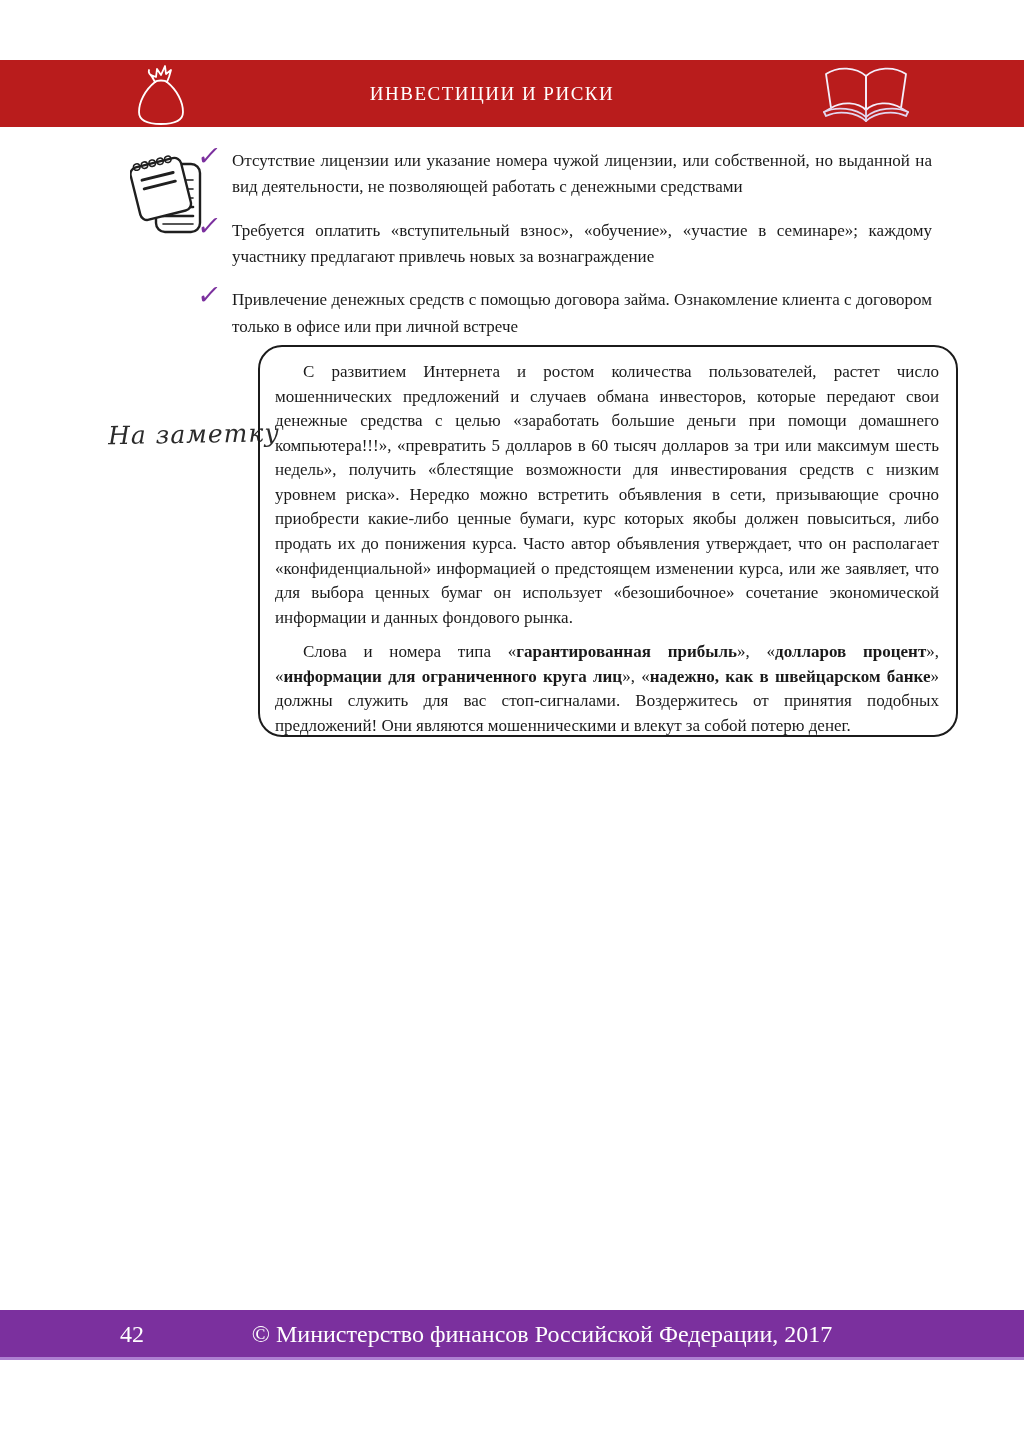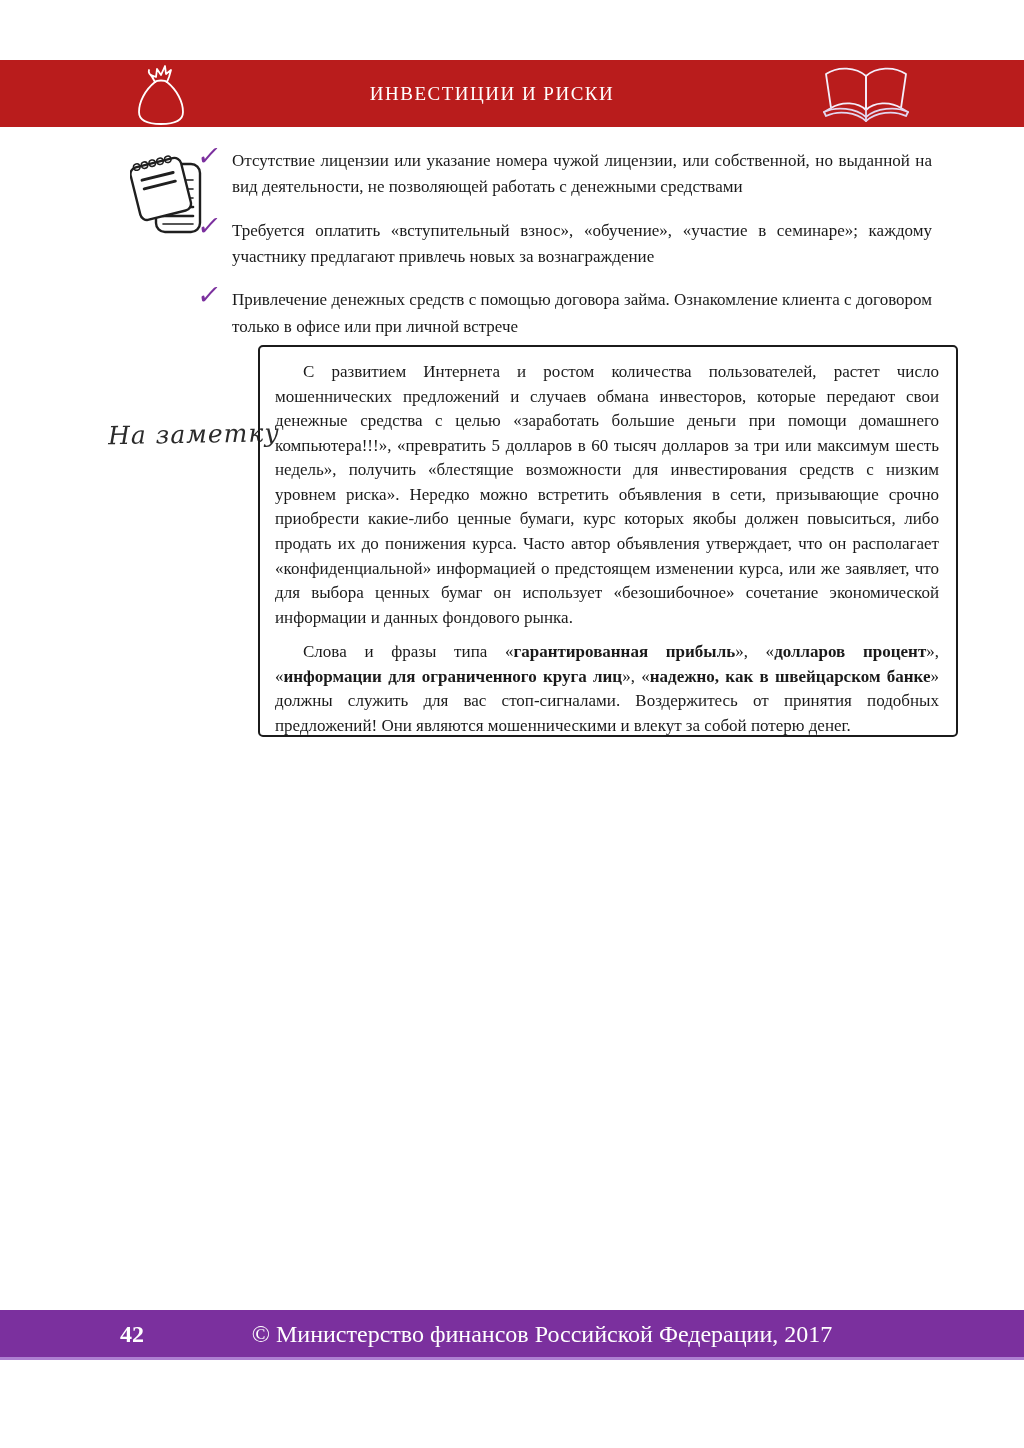--- a/index.html
+++ b/index.html
@@ -54,38 +54,38 @@
   
   .note-label {
     position:absolute; left:108px; top:420px; width:140px;
     font-family:"DejaVu Serif", serif; font-style:italic;
     font-size:25px; color:#2b2b2b; letter-spacing:1px;
     transform:rotate(-1deg);
     white-space:nowrap;
   }
   .note-box {
     position:absolute; left:258px; top:345px; width:700px; height:392px;
-    border:2px solid #1b1b1b; border-radius:5px;
+    border:2px solid #1b1b1b; border-radius:24px;
     padding:13px 17px 10px 15px;
   }
   .note-box p {
     font-size:17px; line-height:1.445;
     text-align:justify; text-indent:28px;
   }
   .note-box p + p { margin-top:10px; }
 
   
   .footer-band {
     position:absolute; left:0; top:1310px; width:1024px; height:50px;
     background:#7B309E;
     border-bottom:3px solid #AE7FD2;
   }
   .footer-pagenum {
     position:absolute; left:120px; top:50%; transform:translateY(-50%);
-    color:#fff; font-size:24px;font-weight:bold;
+    color:#fff; font-size:24px;
   }
   .footer-copyright {
     position:absolute; left:50%; top:50%;
     transform:translate(-50%,-50%) translateX(30px);
     color:#fff; font-size:24px; white-space:nowrap;
   }
 
   svg { display:block; }
 </style>
 </head>
@@ -147,21 +147,21 @@
     </li>
     <li>
       <span class="check" style="color: rgb(123, 48, 158);">✓</span>
       <span class="bullet-text">Привлечение денежных средств с помощью договора займа. Ознакомление клиента с договором только в офисе или при личной встрече</span>
     </li>
   </ul>
 
   <div class="note-label">На заметку</div>
   <div class="note-box">
     <p>С развитием Интернета и ростом количества пользователей, растет число мошеннических предложений и случаев обмана инвесторов, которые передают свои денежные средства с целью «заработать большие деньги при помощи домашнего компьютера!!!», «превратить 5 долларов в 60 тысяч долларов за три или максимум шесть недель», получить «блестящие возможности для инвестирования средств с низким уровнем риска». Нередко можно встретить объявления в сети, призывающие срочно приобрести какие-либо ценные бумаги, курс которых якобы должен повыситься, либо продать их до понижения курса. Часто автор объявления утверждает, что он располагает «конфиденциальной» информацией о предстоящем изменении курса, или же заявляет, что для выбора ценных бумаг он использует «безошибочное» сочетание экономической информации и данных фондового рынка.</p>
-    <p><span>Слова и фразы типа «</span><b>гарантированная прибыль</b><span>», «</span><b>долларов процент</b><span>», «</span><b>информации для ограниченного круга лиц</b><span>», «</span><b>надежно, как в швейцарском банке</b><span>» должны служить для вас стоп-сигналами. Воздержитесь от принятия подобных предложений! Они являются мошенническими и влекут за собой потерю денег.</span></p>
+    <p><span>Слова и номера типа «</span><b>гарантированная прибыль</b><span>», «</span><b>долларов процент</b><span>», «</span><b>информации для ограниченного круга лиц</b><span>», «</span><b>надежно, как в швейцарском банке</b><span>» должны служить для вас стоп-сигналами. Воздержитесь от принятия подобных предложений! Они являются мошенническими и влекут за собой потерю денег.</span></p>
   </div>
 
   <div class="footer-band" style="background: rgb(123, 48, 158);">
     <span class="footer-pagenum">42</span>
     <span class="footer-copyright">© Министерство финансов Российской Федерации, 2017</span>
   </div>
 
 </div>
 
 </body></html>

